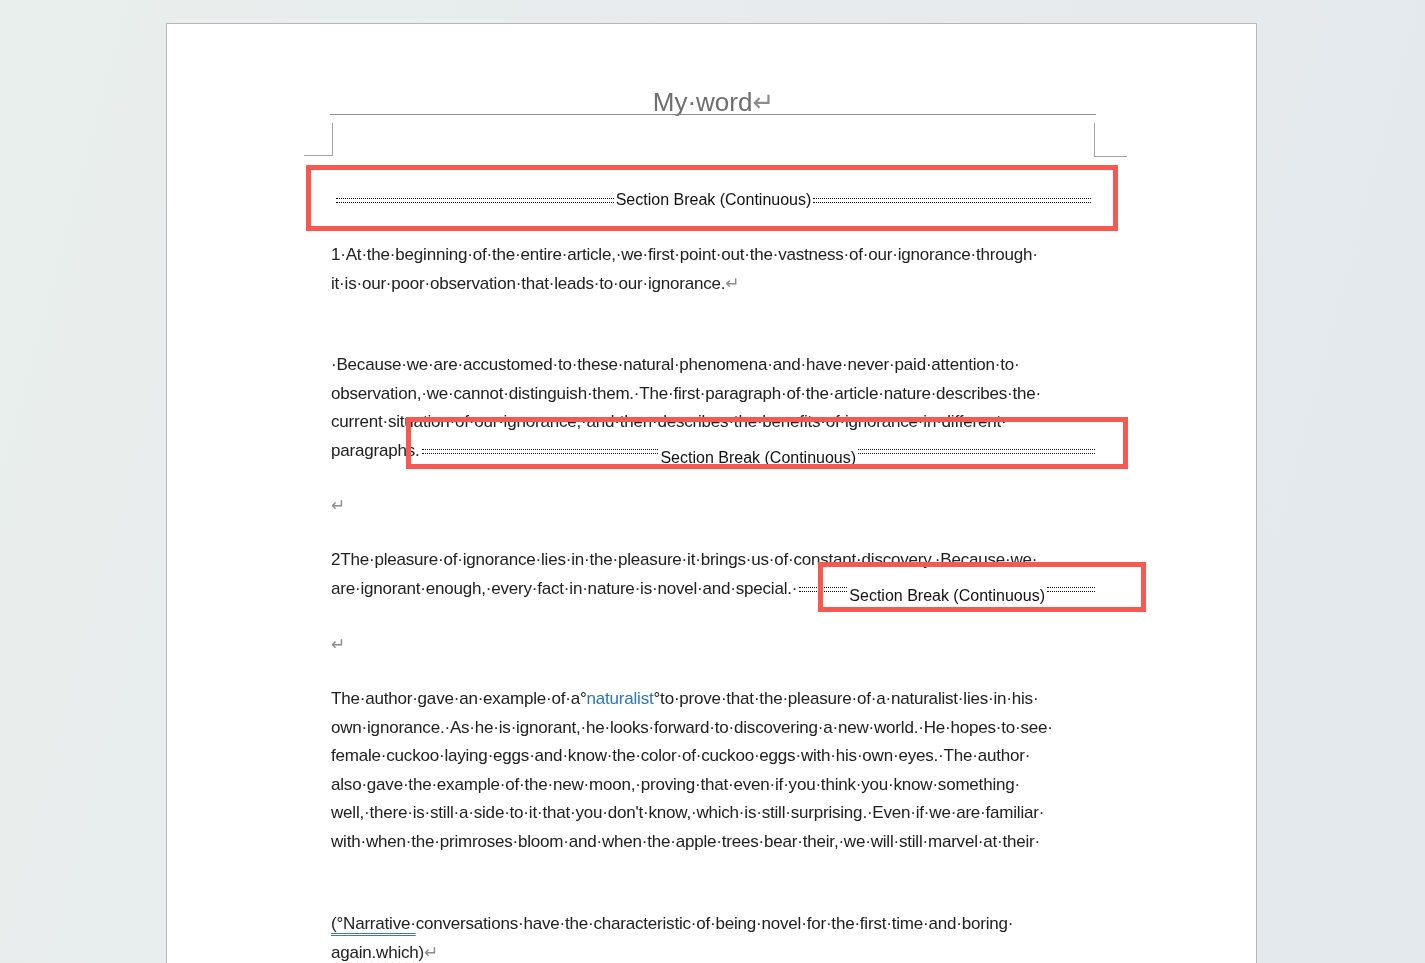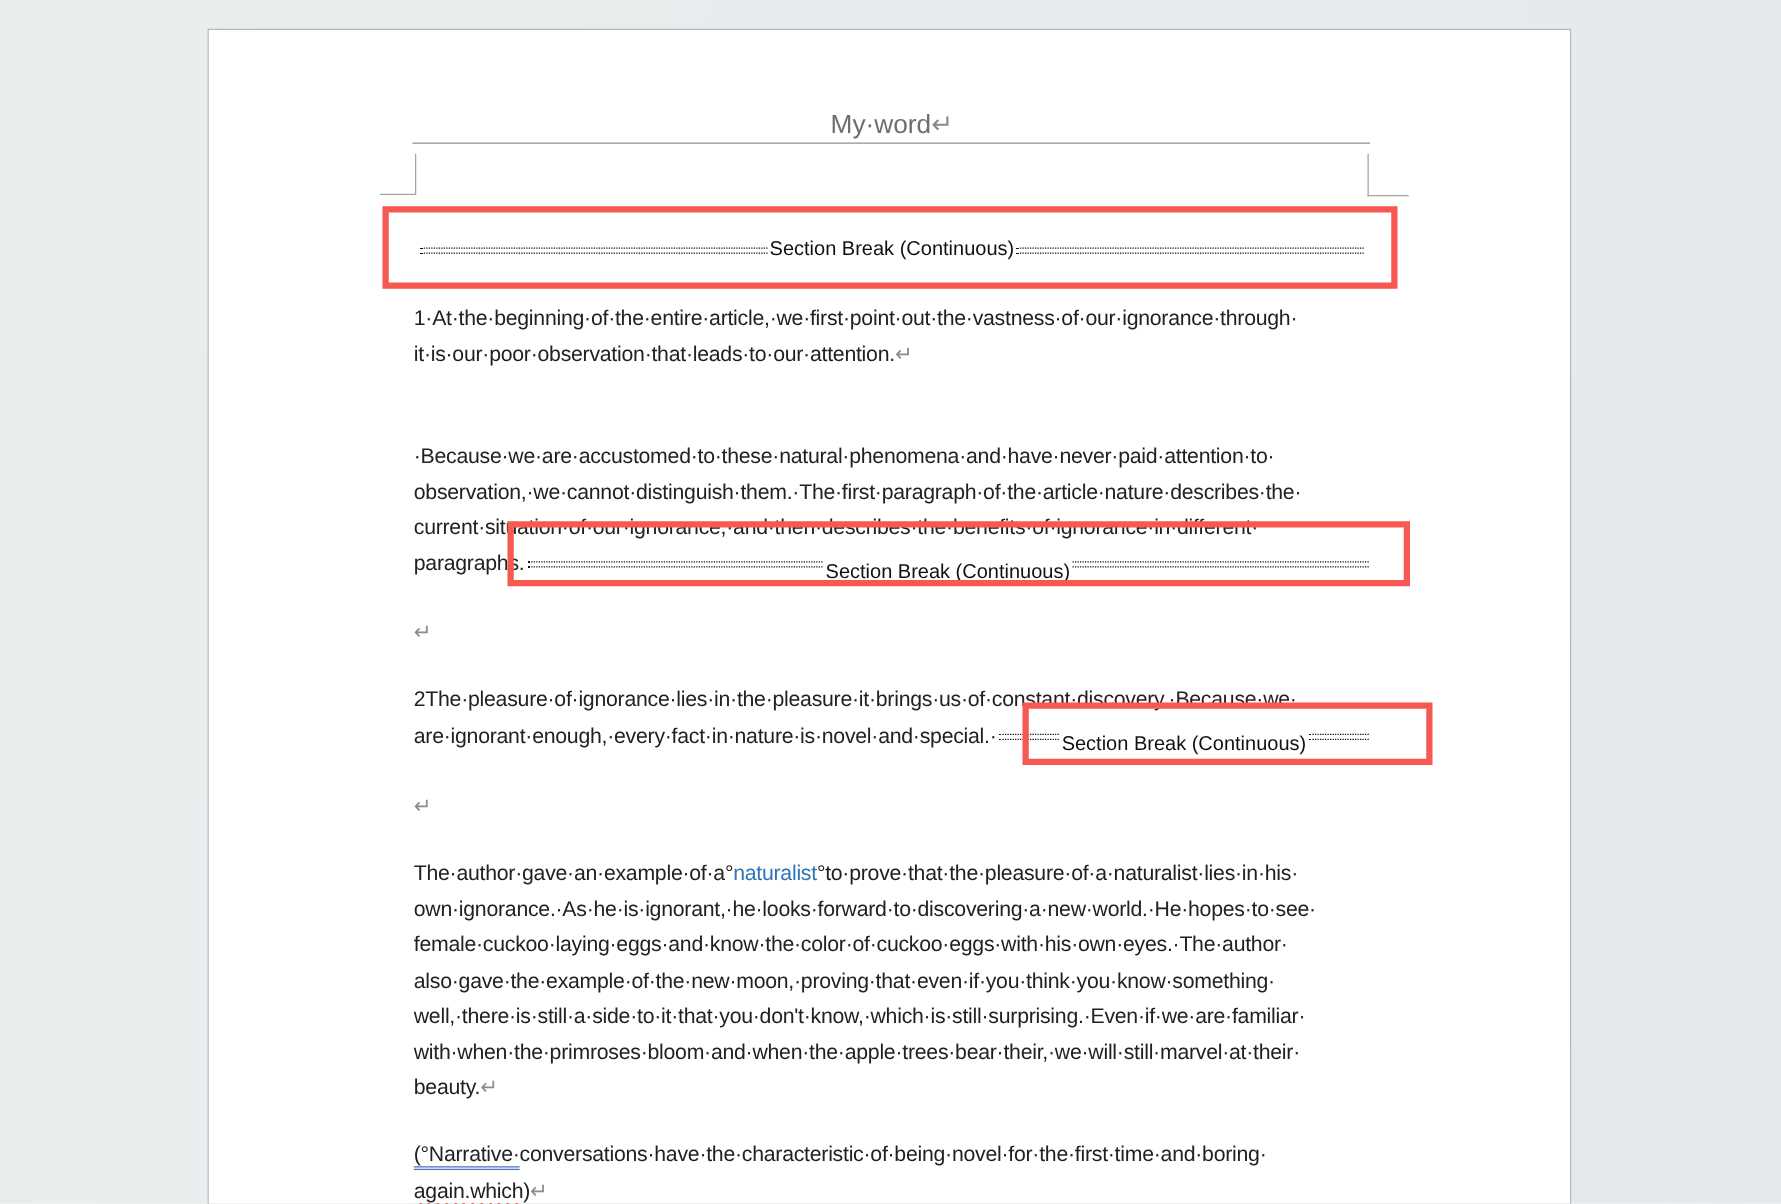--- a/index.html
+++ b/index.html
@@ -9,21 +9,21 @@
     background:linear-gradient(105deg,#e9efec 0%,#e7ebee 45%,#e4e9ed 100%);
     position:relative;
   }
   .page {
     position:absolute; left:166px; top:23px; width:1091px; height:941px;
     background:#ffffff; border:1px solid #b4b8bb;
   }
   
   .hdr-title {
     position:absolute; left:164px; top:63px; width:765px; height:27px;
-    text-align:center; font-size:21px; color:#6e6e6e; white-space:nowrap;
+    text-align:center; font-size:26px; color:#6e6e6e; white-space:nowrap;
   }
   .hdr-rule {
     position:absolute; left:163px; top:90px; width:766px; height:0;
     border-top:1px solid #8f8f8f;
   }
   .crop { position:absolute; border-color:#a3a3a3; }
   .crop-lv { left:165px; top:99px; height:33px; width:0; border-left:1px solid #a3a3a3; }
   .crop-lh { left:137px; top:131px; width:28px; height:0; border-top:1px solid #a3a3a3; }
   .crop-rv { left:927px; top:99px; height:34px; width:0; border-left:1px solid #a3a3a3; }
   .crop-rh { left:927px; top:132px; width:33px; height:0; border-top:1px solid #a3a3a3; }
@@ -85,21 +85,21 @@
   <div class="crop crop-rh"></div>
 
   <div class="sb-row sb-row-1">
     <div class="sb-leader"></div>
     <div class="sb-label">Section Break (Continuous)</div>
     <div class="sb-leader"></div>
   </div>
 
   <div class="para p1">
     <div class="line">1·At·the·beginning·of·the·entire·article,·we·first·point·out·the·vastness·of·our·ignorance·through·</div>
-    <div class="line"><span>it·is·our·poor·observation·that·leads·to·our·attention.</span><span class="pilcrow">↵</span></div>
+    <div class="line"><span>it·is·our·poor·observation·that·leads·to·our·ignorance.</span><span class="pilcrow">↵</span></div>
   </div>
 
   <div class="para p2">
     <div class="line">·Because·we·are·accustomed·to·these·natural·phenomena·and·have·never·paid·attention·to·</div>
     <div class="line">observation,·we·cannot·distinguish·them.·The·first·paragraph·of·the·article·nature·describes·the·</div>
     <div class="line">current·situation·of·our·ignorance,·and·then·describes·the·benefits·of·ignorance·in·different·</div>
     <div class="line flexline">
       <span>paragraphs.</span>
       <div class="sb-leader sb-leader-inline"></div>
       <div class="sb-label">Section Break (Continuous)</div>
@@ -121,21 +121,20 @@
 
   <div class="para pmark2"><span class="pilcrow">↵</span></div>
 
   <div class="para p4">
     <div class="line"><span>The·author·gave·an·example·of·a°</span><span class="link">naturalist</span><span>°to·prove·that·the·pleasure·of·a·naturalist·lies·in·his·</span></div>
     <div class="line">own·ignorance.·As·he·is·ignorant,·he·looks·forward·to·discovering·a·new·world.·He·hopes·to·see·</div>
     <div class="line">female·cuckoo·laying·eggs·and·know·the·color·of·cuckoo·eggs·with·his·own·eyes.·The·author·</div>
     <div class="line">also·gave·the·example·of·the·new·moon,·proving·that·even·if·you·think·you·know·something·</div>
     <div class="line">well,·there·is·still·a·side·to·it·that·you·don't·know,·which·is·still·surprising.·Even·if·we·are·familiar·</div>
     <div class="line">with·when·the·primroses·bloom·and·when·the·apple·trees·bear·their,·we·will·still·marvel·at·their·</div>
-    <div class="line"><span>beauty.</span><span class="pilcrow">↵</span></div>
   </div>
 
   <div class="para p5">
     <div class="line"><span class="blue-underline">(°Narrative·</span><span>conversations·have·the·characteristic·of·being·novel·for·the·first·time·and·boring·</span></div>
     <div class="line"><span class="squiggle">again.which</span><span>)</span><span class="pilcrow">↵</span></div>
   </div>
 
   <div class="anno anno-1"></div>
   <div class="anno anno-2"></div>
   <div class="anno anno-3"></div>

